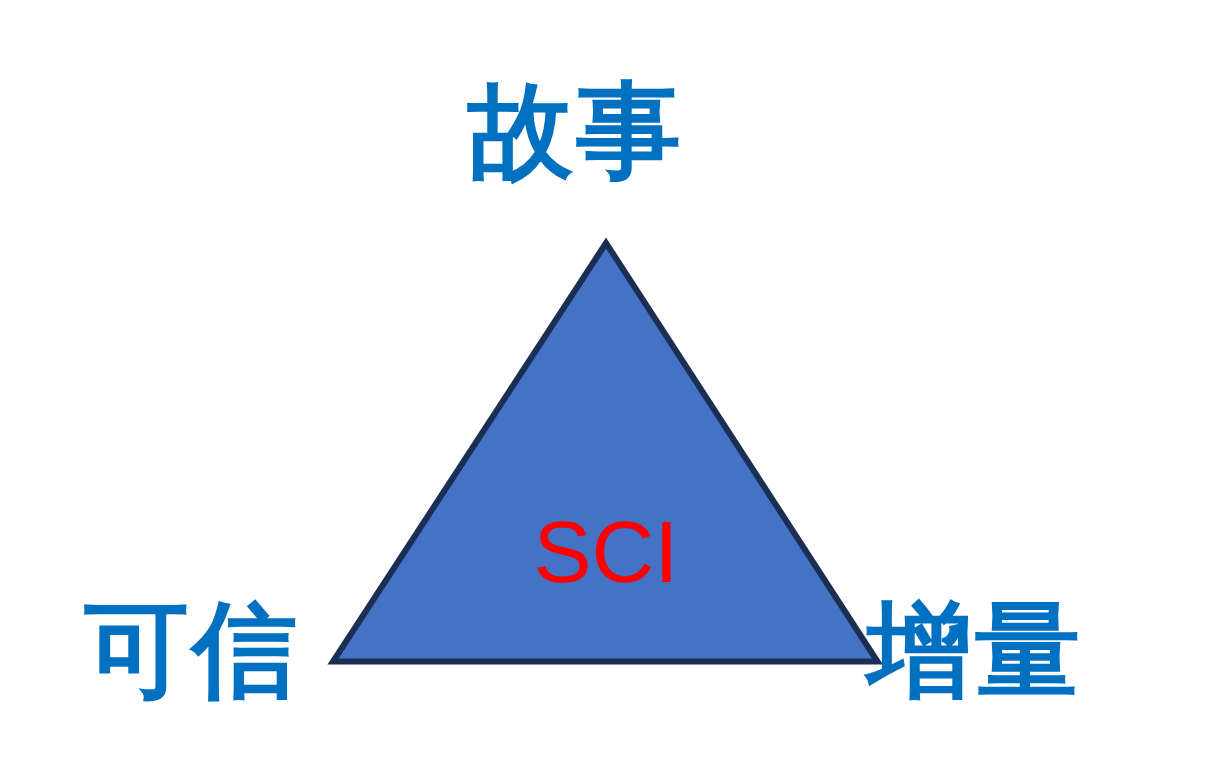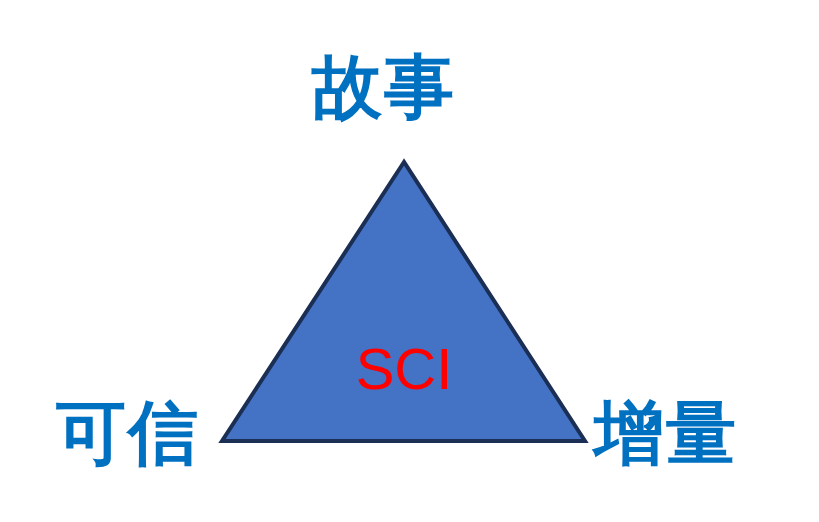--- a/index.html
+++ b/index.html
@@ -8,21 +8,21 @@
       position: absolute;
       font-family: "DejaVu Sans", sans-serif;
       font-weight: bold;
       font-size: 70px;
       line-height: 1;
       letter-spacing: 2px;
       white-space: nowrap;
     }
     #top-label { left: 312px; top: 52px; }
     #left-label { left: 36px; top: 398px; margin-left: 20px; }
-    #right-label { left: 594px; top: 398px; }
+    #right-label { left: 578px; top: 398px; }
     svg#triangle-svg { position: absolute; left: 0; top: 0; }
     .center-label {
       position: absolute;
       left: 348px; top: 340px;
       width: 112px;
       text-align: center;
       font-family: "Liberation Sans", sans-serif;
       font-size: 58px;
       line-height: 1;
     }

